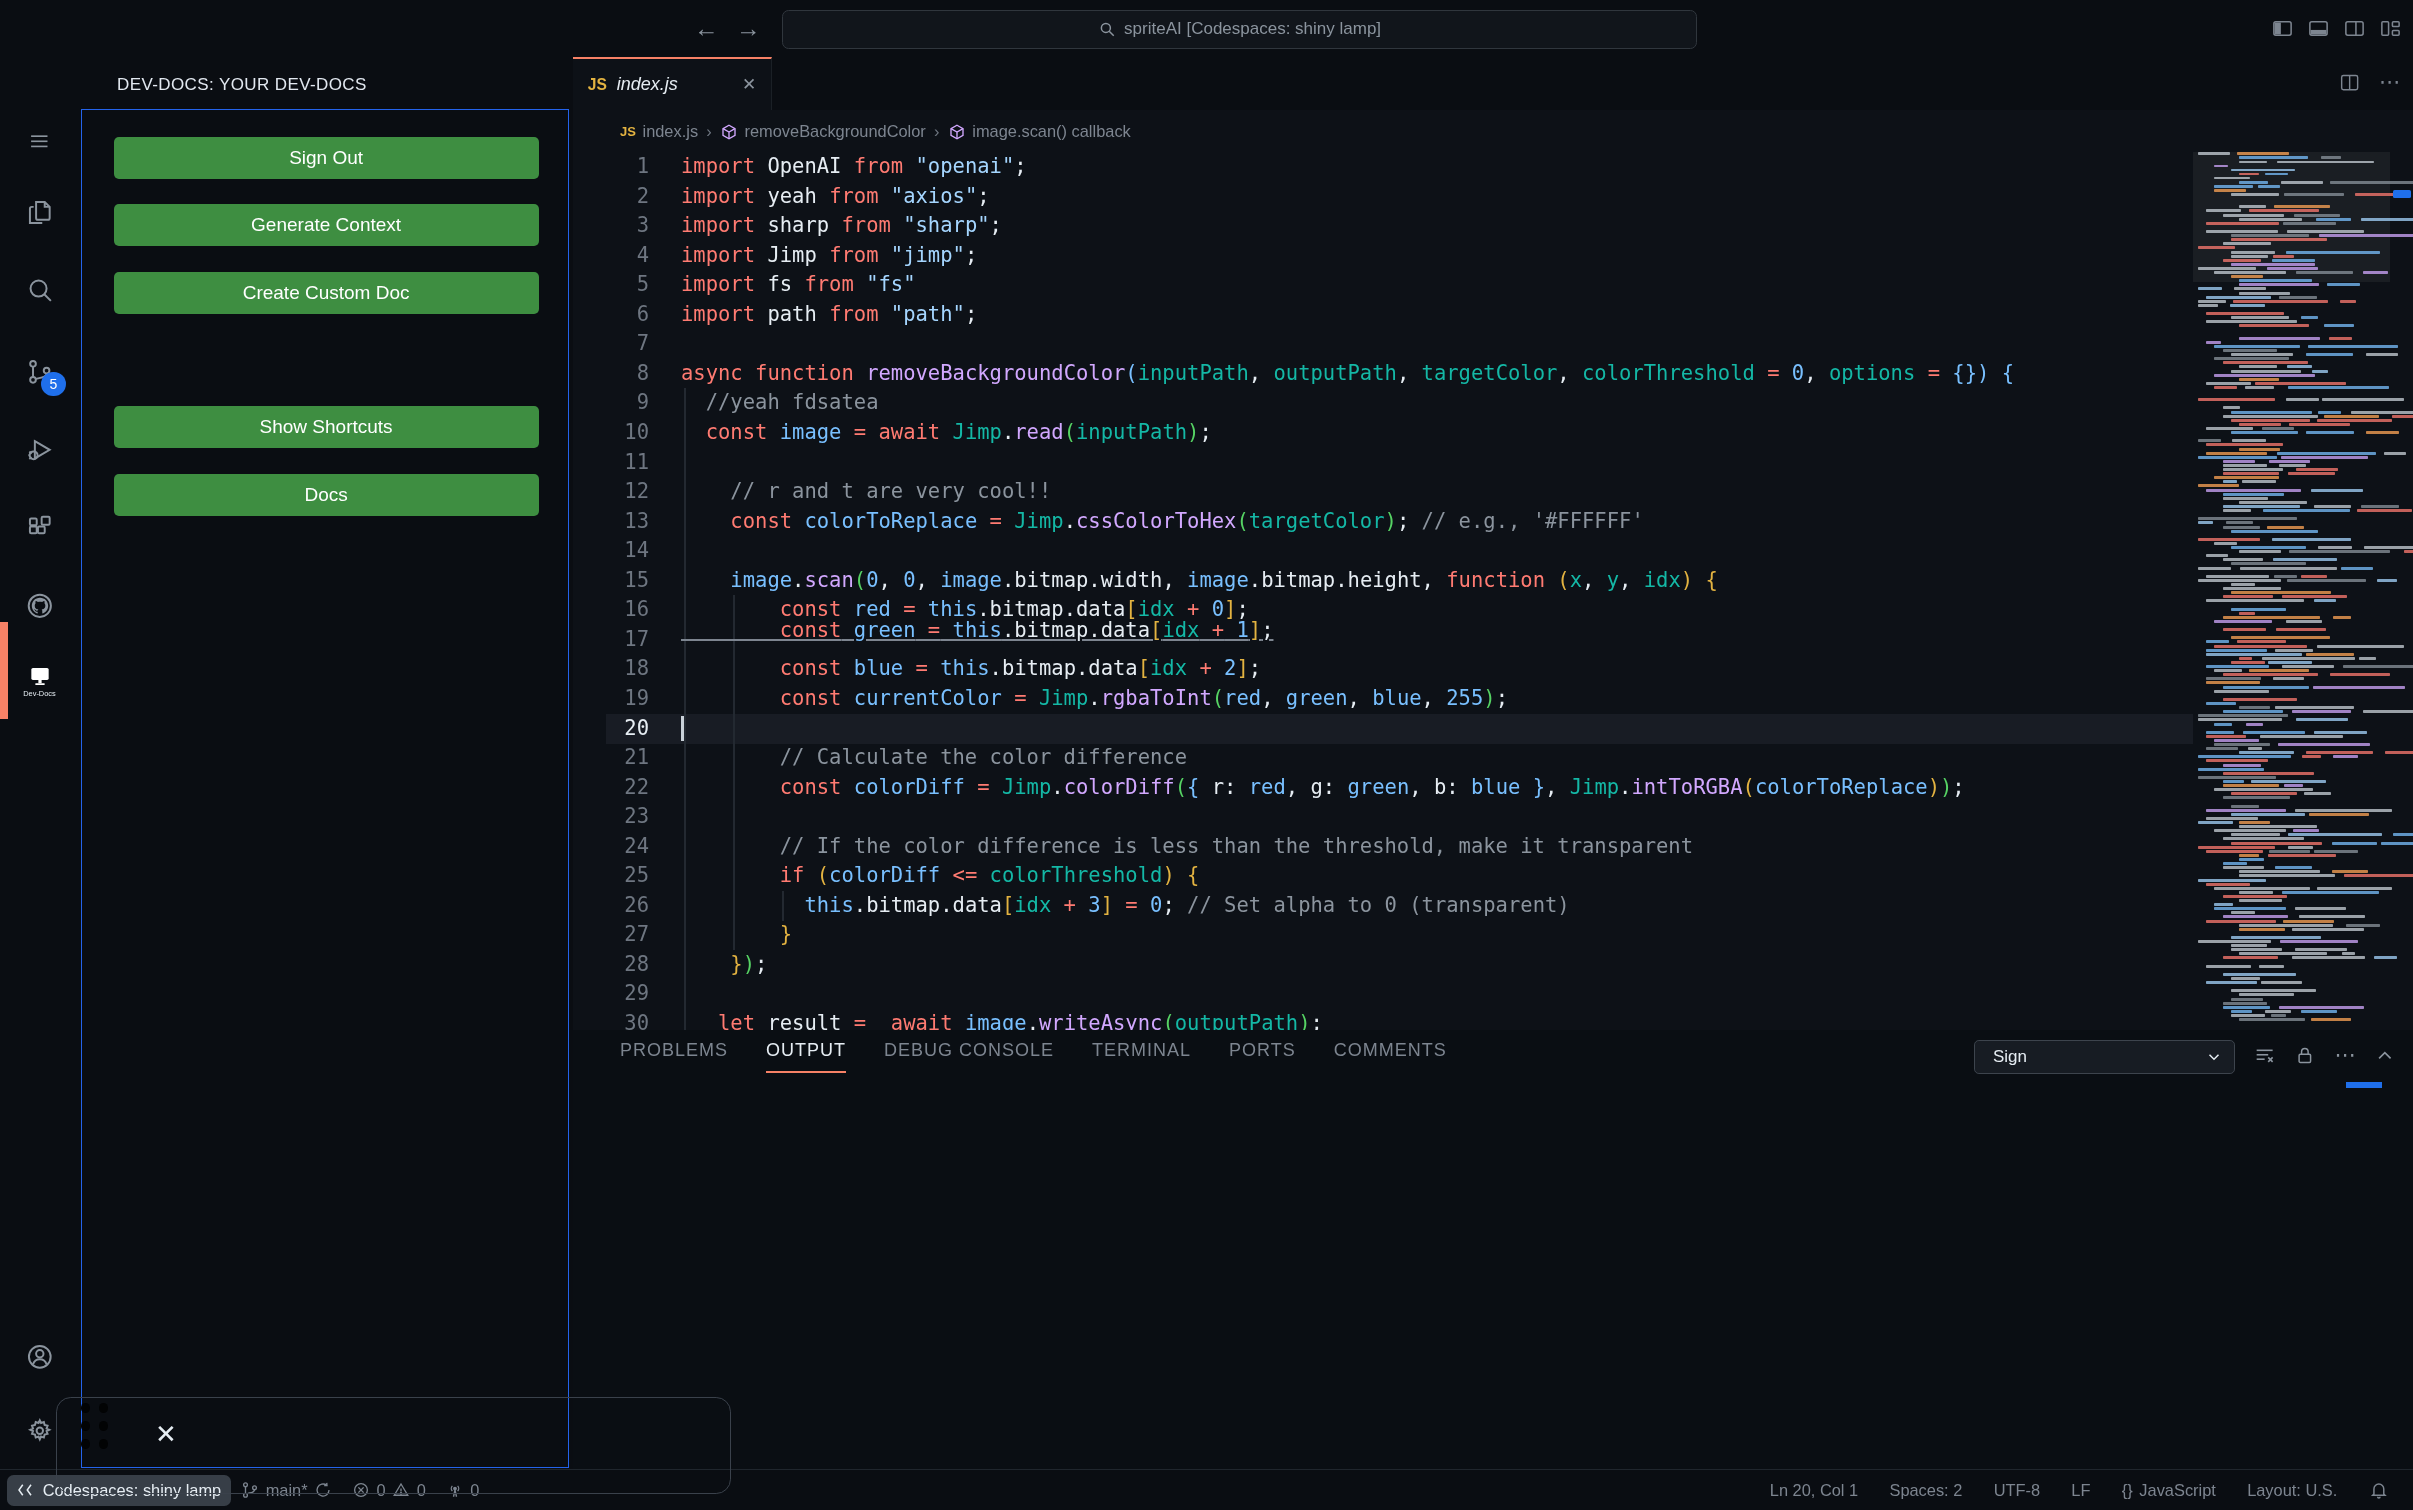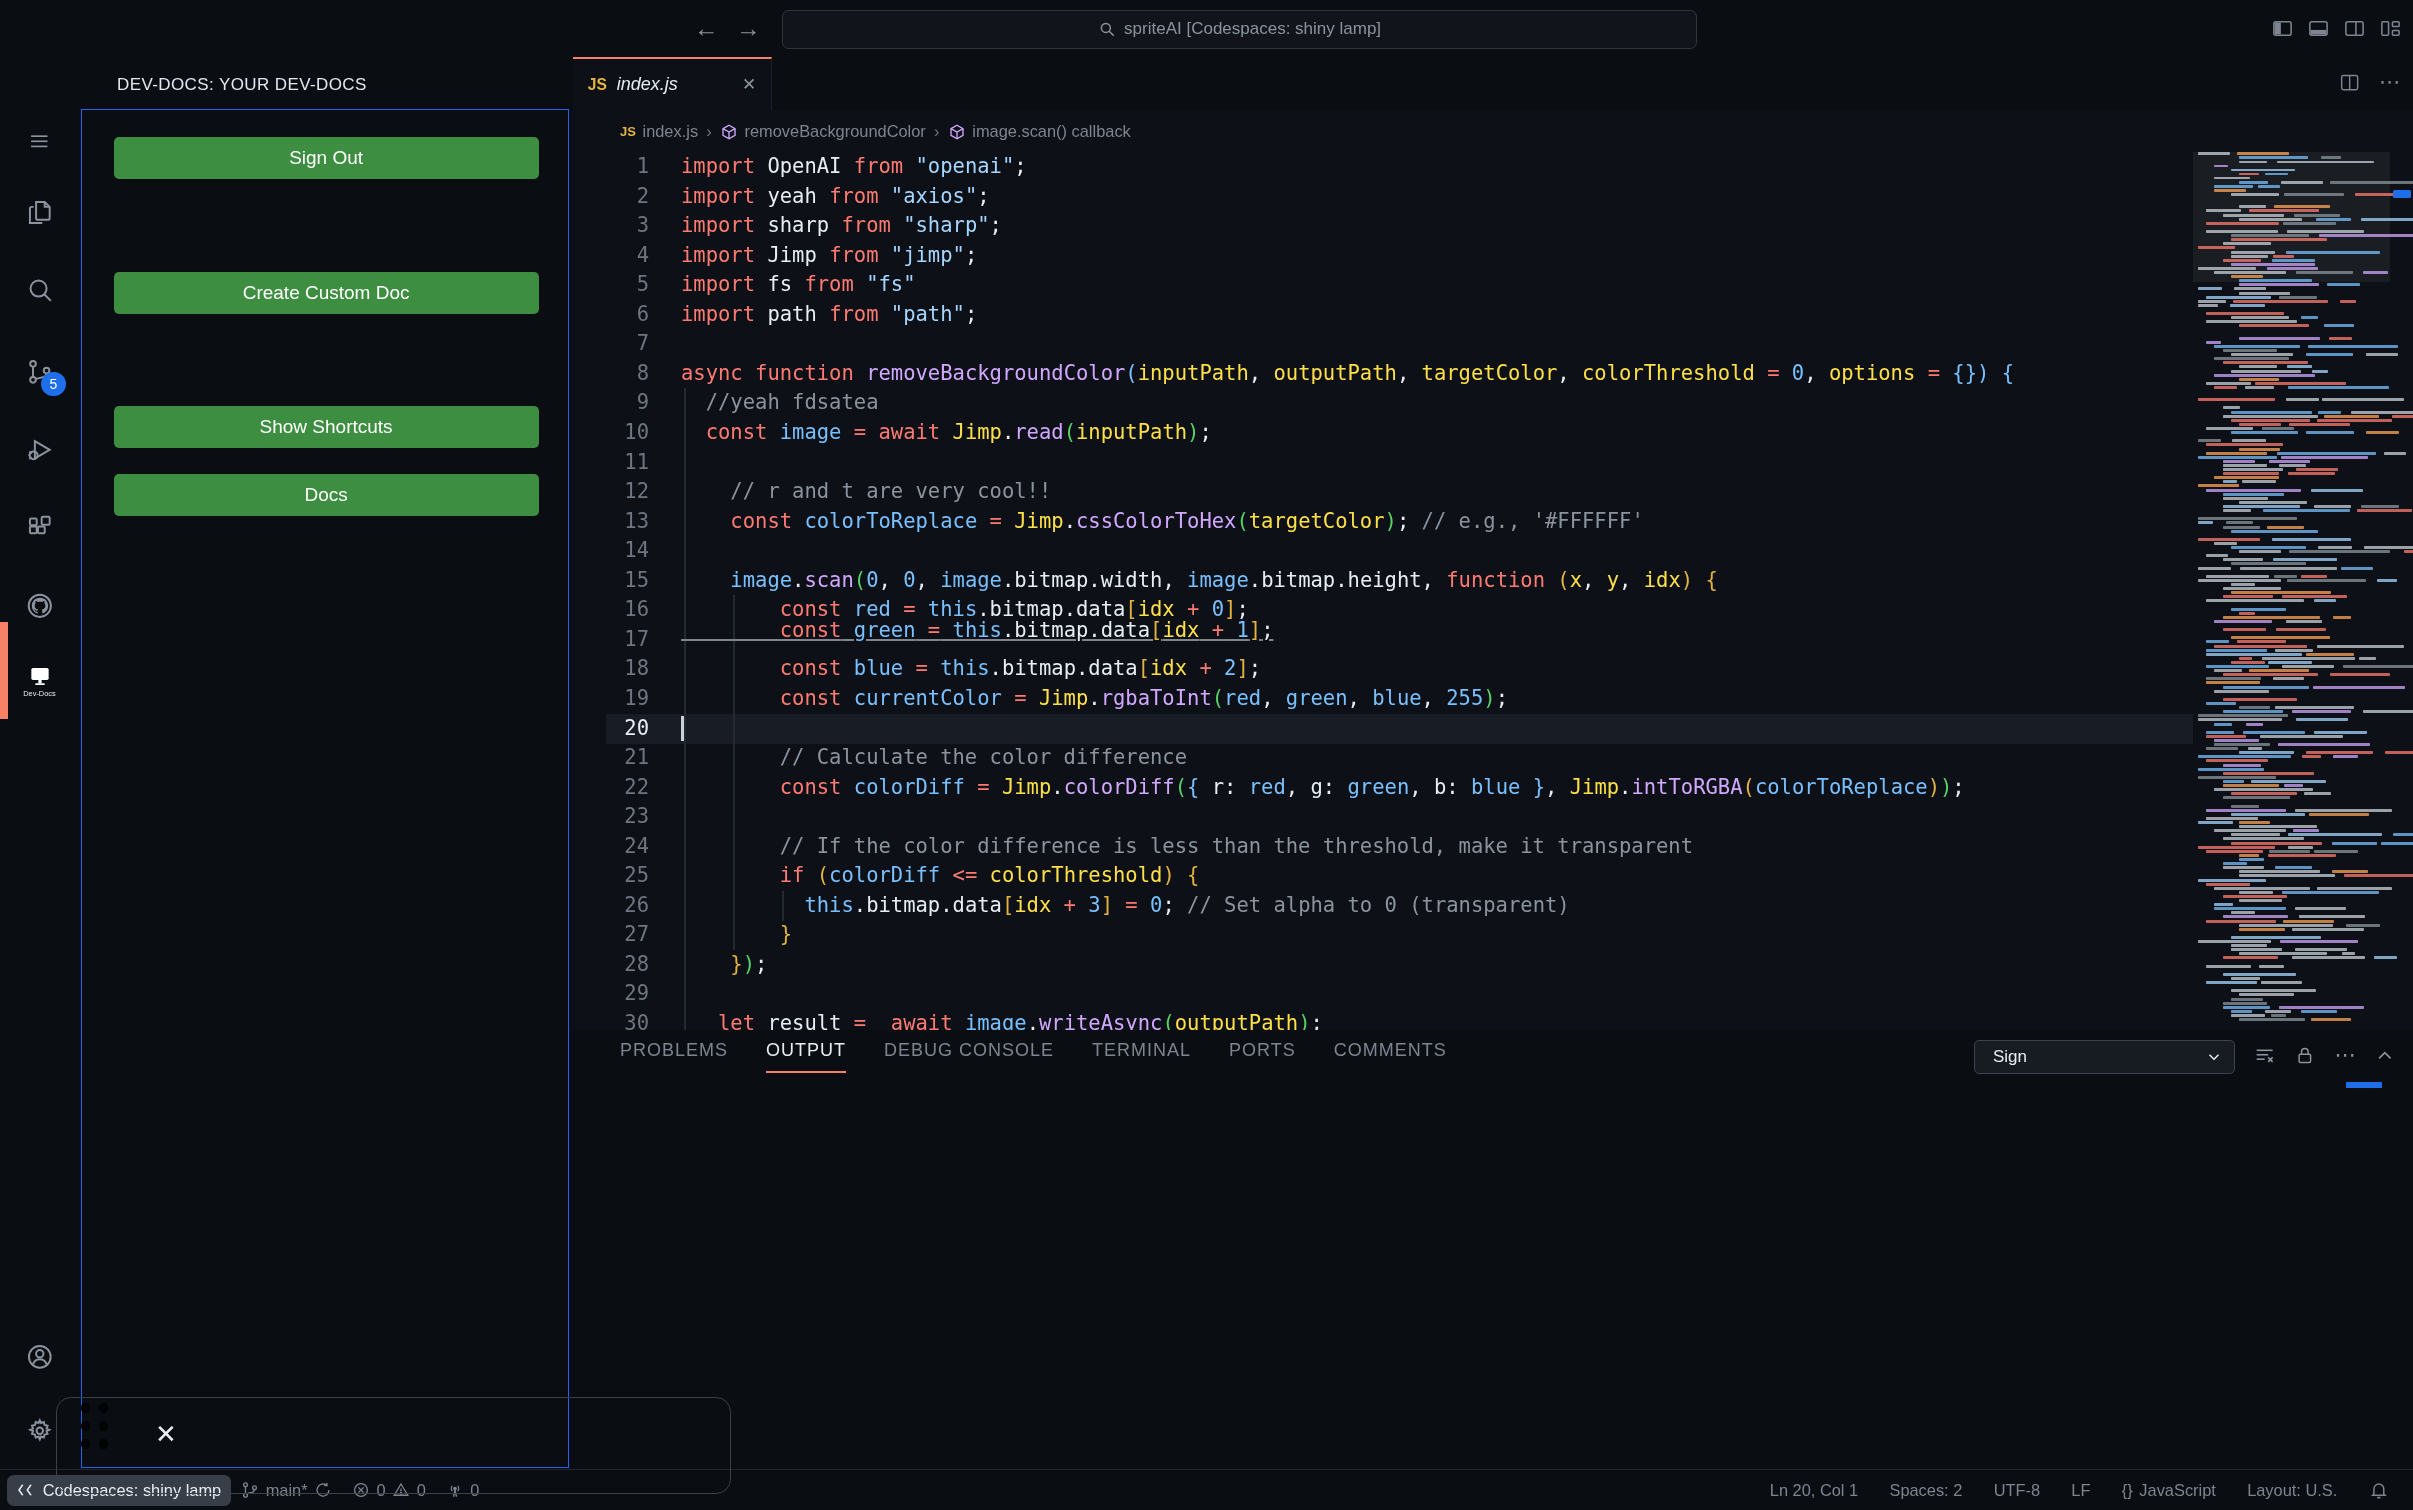--- a/index.html
+++ b/index.html
@@ -44,21 +44,21 @@
   .crumb-sep{font-size:16.4px;color:#6e7681;}
   
   .editor{left:573px;top:152px;width:1620px;height:878px;background:#0d1117;overflow:hidden;cursor:text;}
   .cur-line{left:33px;top:562px;width:1588px;height:29.6px;background:rgba(110,118,129,.12);}
   .guide{width:1.6px;background:#232931;}
   .gutter-num{position:absolute;left:0;width:76px;text-align:right;height:29.6px;line-height:29.6px;
               font-family:"DejaVu Sans Mono",monospace;font-size:20.5px;color:#6e7681;}
   .code-row{position:absolute;left:108px;height:29.6px;line-height:29.6px;white-space:pre;
             font-family:"DejaVu Sans Mono",monospace;font-size:20.5px;}
   .cursor{left:108px;top:564px;width:2.5px;height:25.4px;background:#c9d1d9;}
-  .tk-k{color:#ff7b72}.tk-w{color:#e6edf3}.tk-v{color:#79c0ff}.tk-o{color:#fde047}.tk-s{color:#a5d6ff}
+  .tk-k{color:#ff7b72}.tk-w{color:#e6edf3}.tk-v{color:#79c0ff}.tk-o{color:#14b8a6}.tk-s{color:#a5d6ff}
   .tk-f{color:#d2a8ff}.tk-c{color:#8b949e}.tk-n{color:#79c0ff}.tk-g{color:#56d364}.tk-y{color:#e3b341}
   
   .minimap{left:2193px;top:152px;width:197px;height:878px;background:#0d1117;cursor:pointer;}
   .mm-slider{left:0;top:0;width:197px;height:130px;background:rgba(255,255,255,.055);}
   .mm-row{position:absolute;left:0;height:3.3px;display:flex;align-items:center;}
   .mm-seg{height:2.5px;border-radius:0.8px;opacity:.75;display:inline-block;}
   .scroll-strip{left:2391px;top:57px;width:23px;height:973px;}
   .ov-cursor{left:1.6px;top:133px;width:18px;height:8.2px;background:#1f6feb;border-radius:1.6px;position:absolute;}
   
   .panel{left:573px;top:1030px;width:1840px;height:439px;background:#0a0e13;}
@@ -200,20 +200,21 @@
           <circle cx="12" cy="12" r="2.6"></circle>
           <path d="M12 3.5 l1 2.2 2.3 -0.8 0.6 2.4 2.4 0.6 -0.8 2.3 2.2 1 -2.2 1 0.8 2.3 -2.4 0.6 -0.6 2.4 -2.3 -0.8 -1 2.2 -1 -2.2 -2.3 0.8 -0.6 -2.4 -2.4 -0.6 0.8 -2.3 -2.2 -1 2.2 -1 -0.8 -2.3 2.4 -0.6 0.6 -2.4 2.3 0.8 z"></path>
         </svg>
       </div>
     </div>
 
   <div class="abs sidebar">
     <div class="abs sidebar-title">DEV-DOCS: YOUR DEV-DOCS</div>
     <div class="abs webview" id="webview">
         <button class="side-btn" style="top: 27px;">Sign Out</button>
+        <button class="side-btn" style="top: 94px;">Generate Context</button>
         <button class="side-btn" style="top: 162px;">Create Custom Doc</button>
         <button class="side-btn" style="top: 296px;">Show Shortcuts</button>
         <button class="side-btn" style="top: 364px;">Docs</button>
       </div>
     <div class="abs dotgrid" id="dotgrid">
         <div class="dot" style="left: 0px; top: 0px;"></div>
         <div class="dot" style="left: 0px; top: 18px;"></div>
         <div class="dot" style="left: 0px; top: 36px;"></div>
         <div class="dot" style="left: 18px; top: 0px;"></div>
         <div class="dot" style="left: 18px; top: 18px;"></div>

